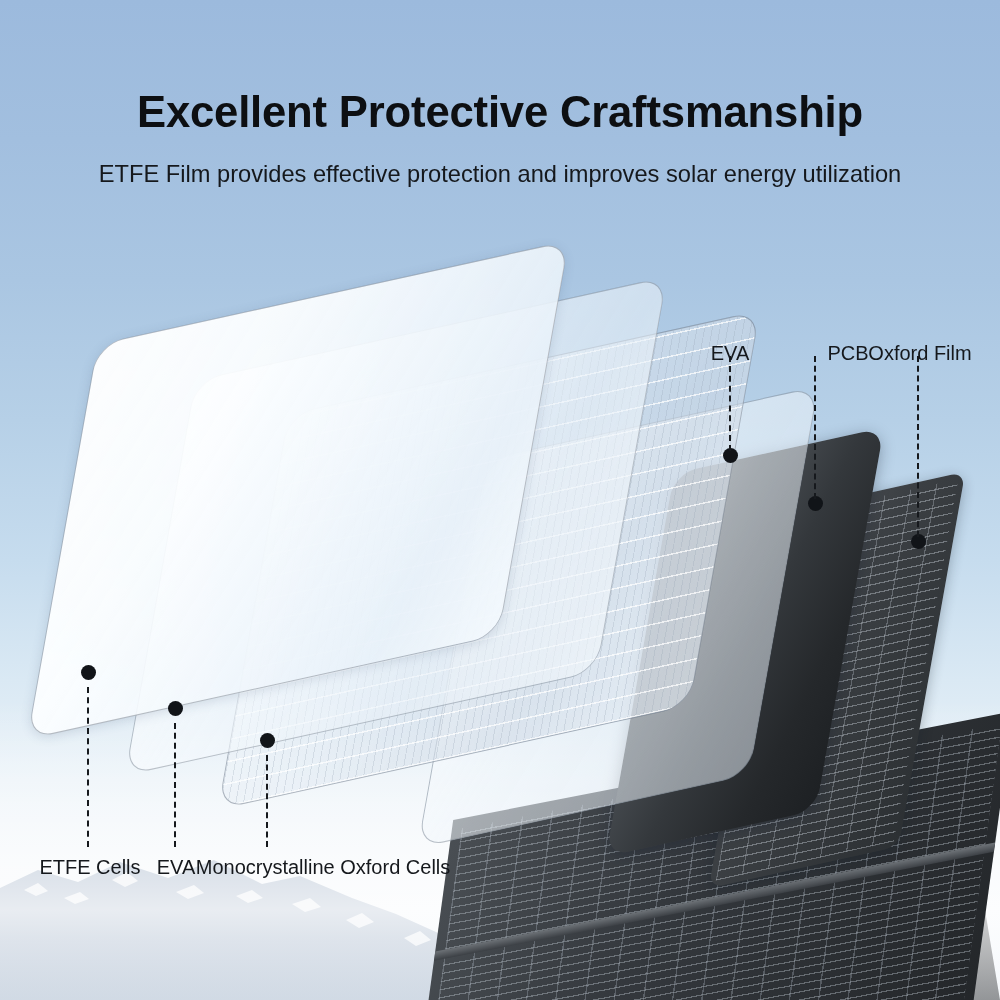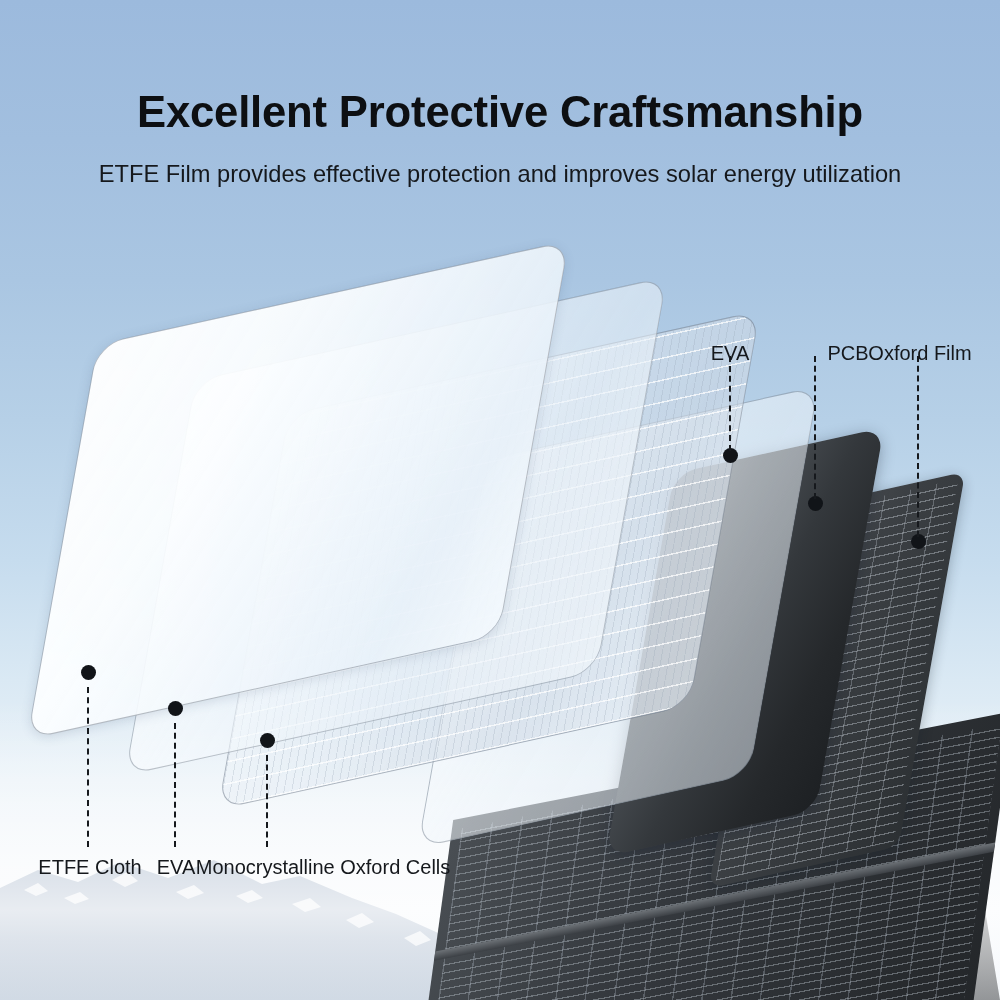--- a/index.html
+++ b/index.html
@@ -228,21 +228,21 @@
       <div class="callout-dot" style="left: 807.5px; top: 495.5px;"></div>
       <div class="callout-line" style="left: 814px; top: 356px; height: 143px;"></div>
       <div class="callout-label" style="left: 815px; top: 342px; margin-left: 33px;">PCB</div>
       <div class="callout-dot" style="left: 910.5px; top: 533.5px;"></div>
       <div class="callout-line" style="left: 917px; top: 356px; height: 181px;"></div>
       <div class="callout-label" style="left: 920px; top: 342px;">Oxford Film</div>
     </div>
   <div id="callouts-bottom">
       <div class="callout-dot" style="left: 80.5px; top: 664.5px;"></div>
       <div class="callout-line" style="left: 87px; top: 687px; height: 160px;"></div>
-      <div class="callout-label" style="left: 90px; top: 856px;">ETFE Cloth</div>
+      <div class="callout-label" style="left: 90px; top: 856px;">ETFE Cells</div>
       <div class="callout-dot" style="left: 167.5px; top: 700.5px;"></div>
       <div class="callout-line" style="left: 174px; top: 723px; height: 124px;"></div>
       <div class="callout-label" style="left: 176px; top: 856px;">EVA</div>
       <div class="callout-dot" style="left: 259.5px; top: 732.5px;"></div>
       <div class="callout-line" style="left: 266px; top: 755px; height: 92px;"></div>
       <div class="callout-label" style="left: 323px; top: 856px;">Monocrystalline Oxford Cells</div>
     </div>
 
   <div id="title">Excellent Protective Craftsmanship</div>
   <div id="subtitle">ETFE Film provides effective protection and improves solar energy utilization</div>

